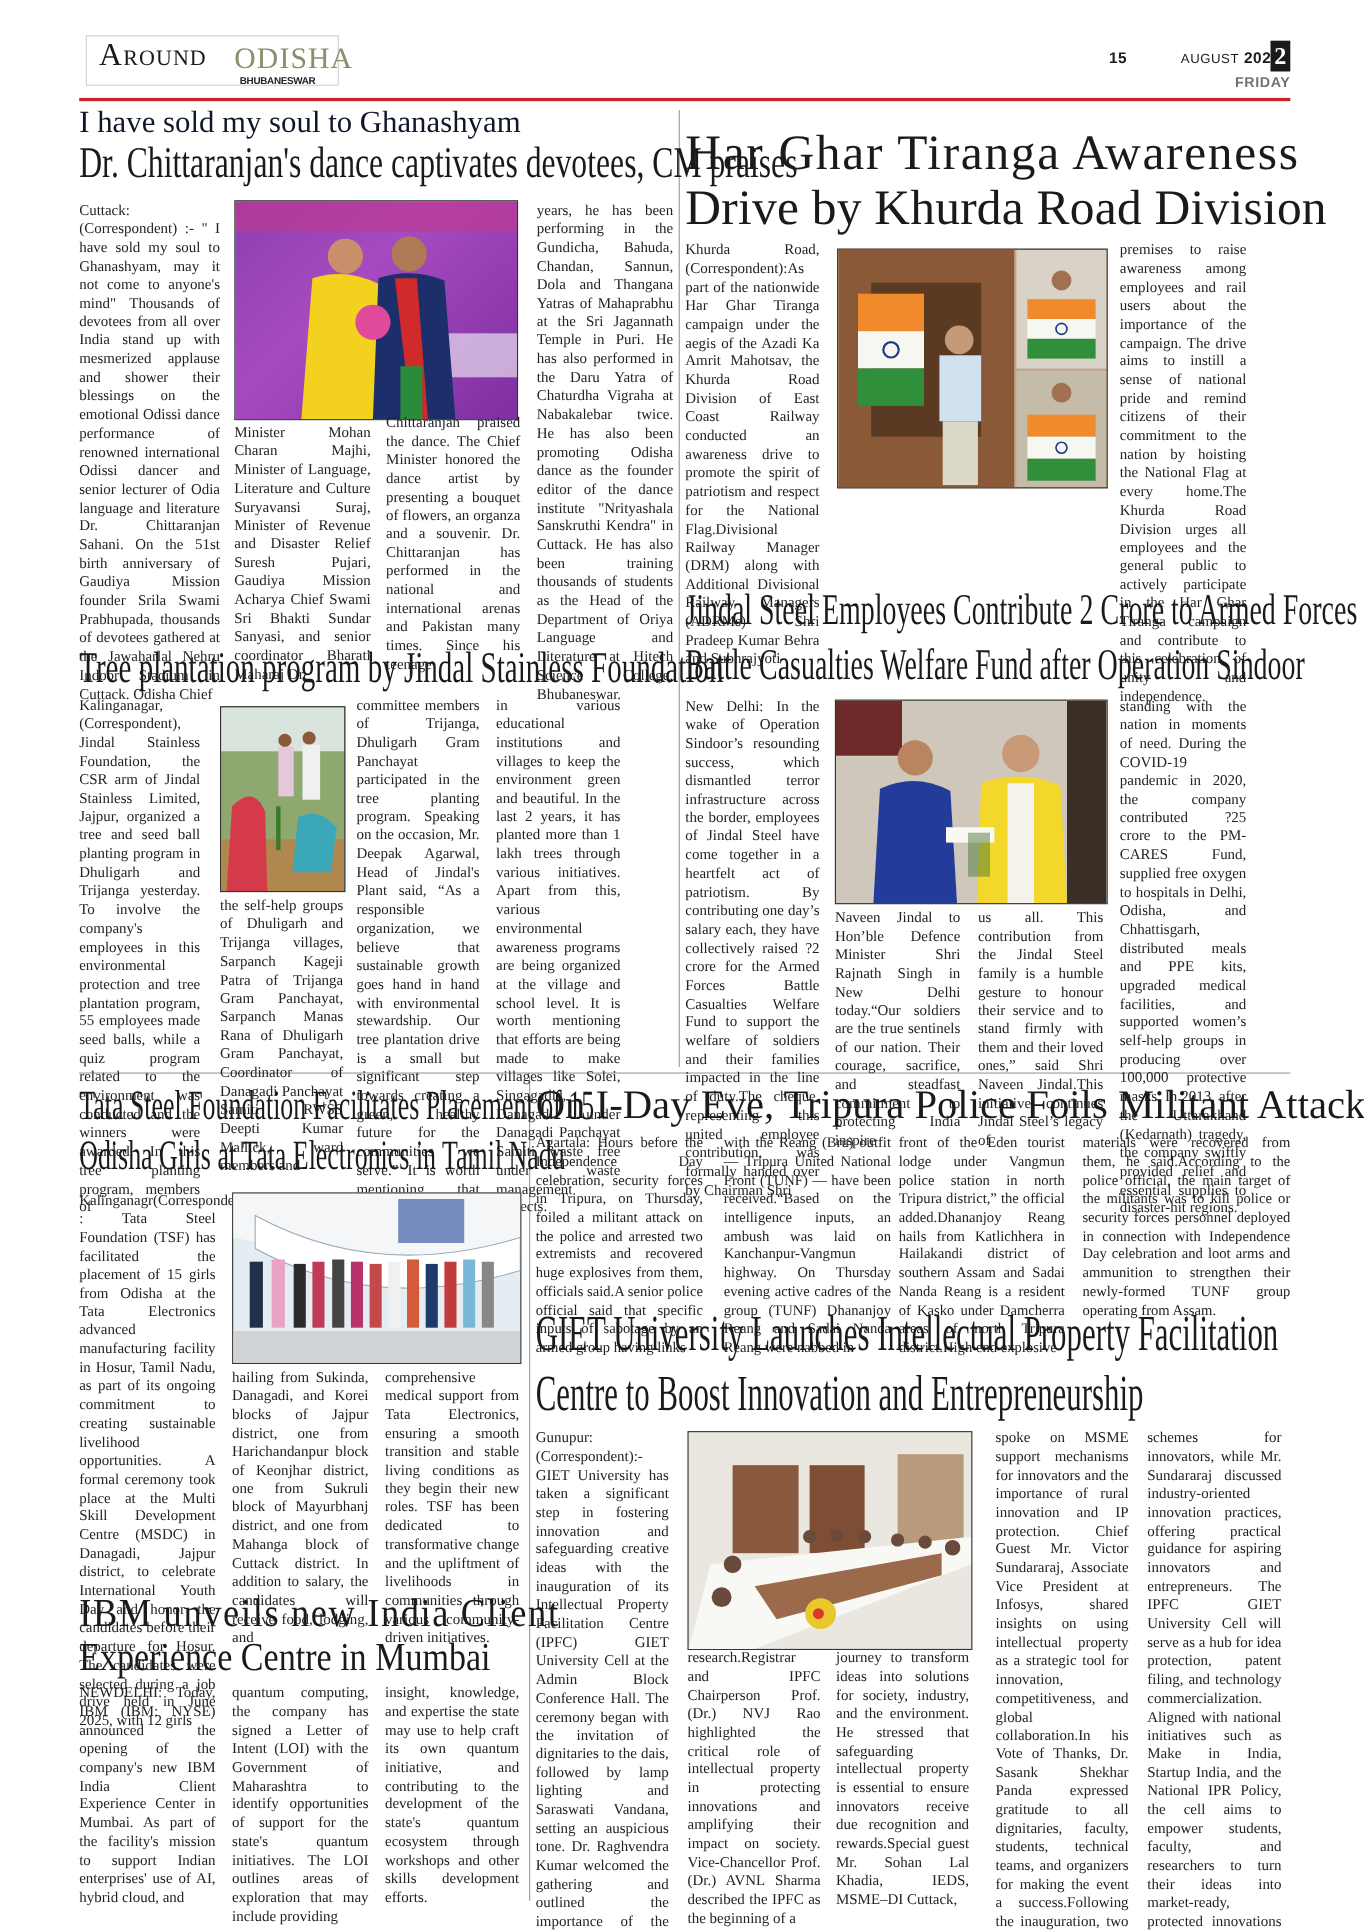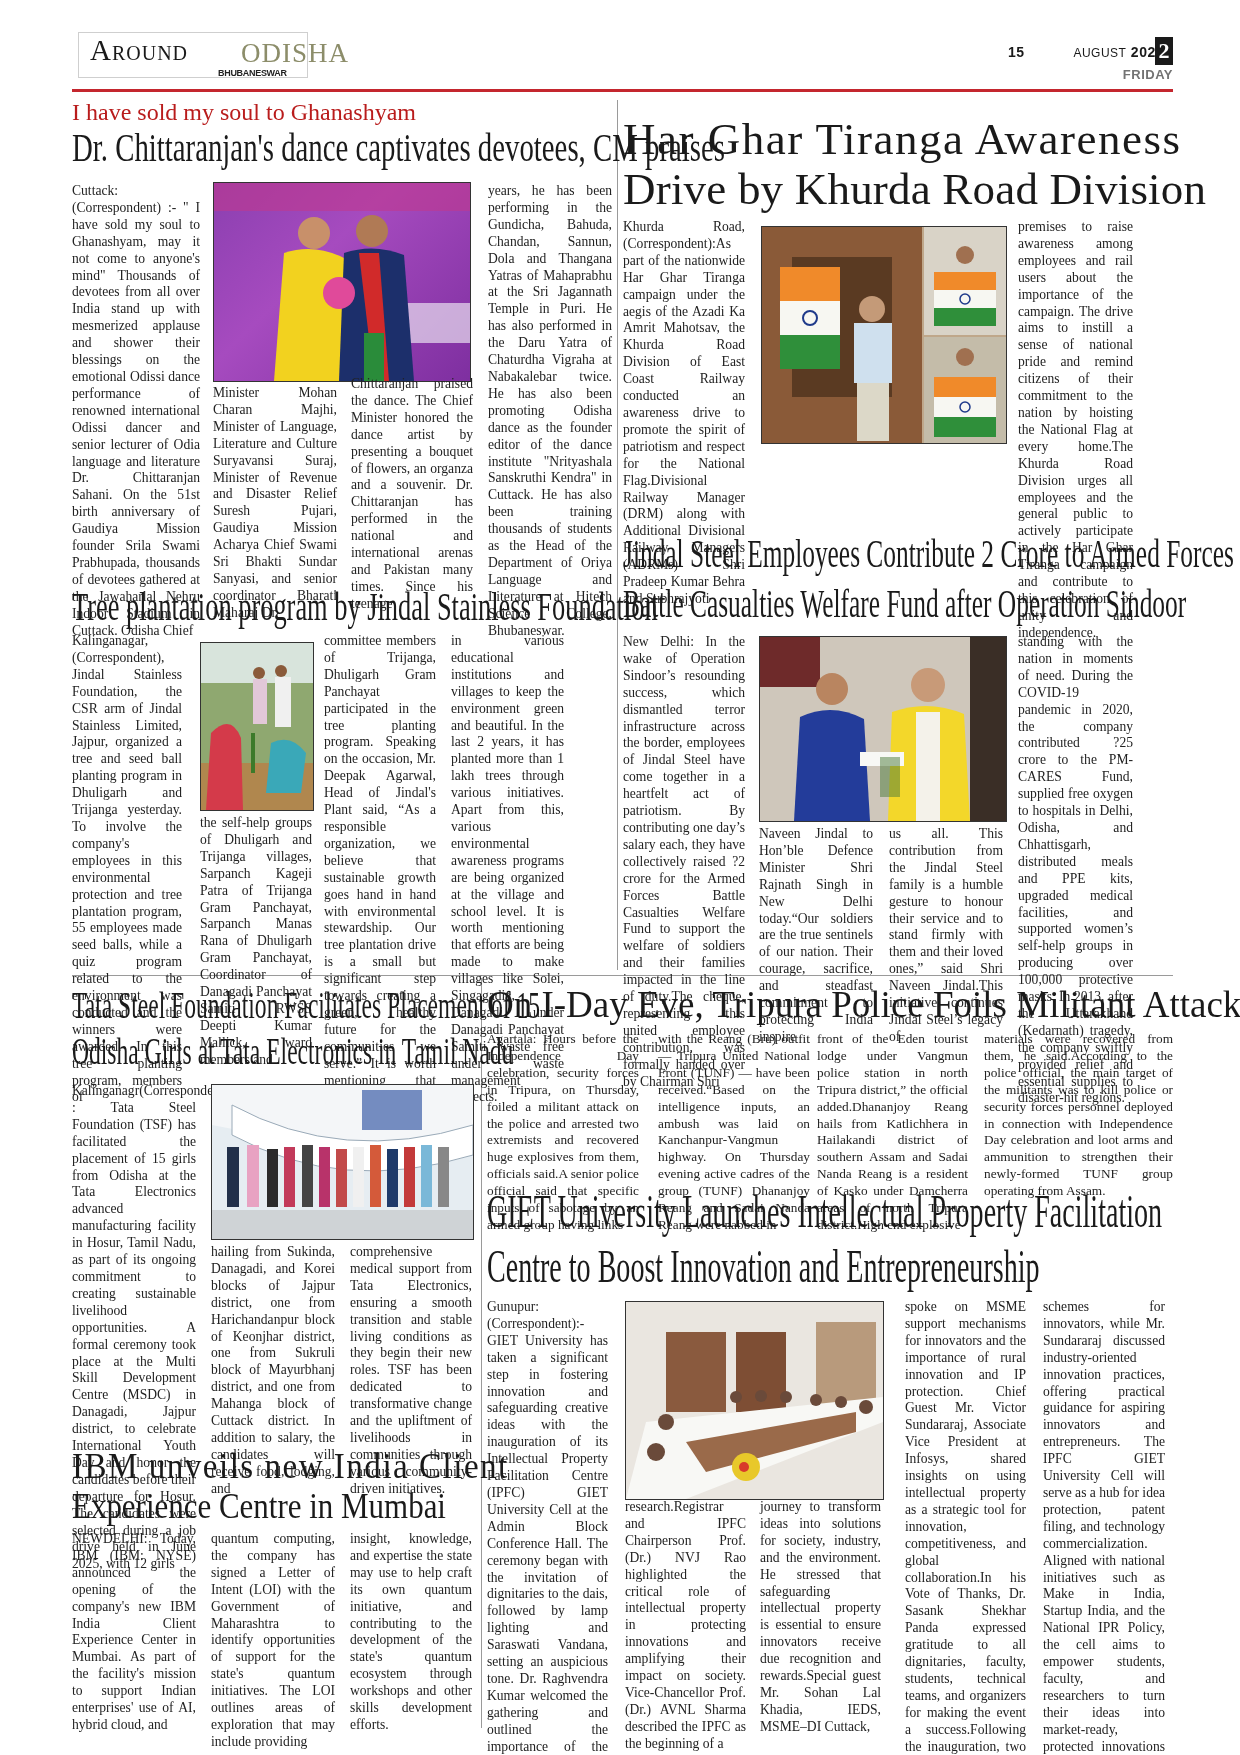--- a/index.html
+++ b/index.html
@@ -1,32 +1,32 @@
 <!DOCTYPE html>
 <html><head>
 <meta charset="utf-8">
 <style>
   html, body { margin:0; padding:0; background:#ffffff; }
   body { width:1240px; height:1755px; position:relative; overflow:hidden; font-family:"Liberation Serif", serif; color:#1e1e1e; }
   .abs { position:absolute; }
   
   .logo-box { left:78px; top:32px; width:228px; height:44px; border:1px solid #cfcfcf; background:#fff; }
   .logo-around { left:90px; top:34px; font-family:"Liberation Serif", serif; font-size:29px; letter-spacing:1px; color:#1a1a1a; font-variant:small-caps; }
-  .logo-odisha { left:213px; top:38px; font-family:"Liberation Serif", serif; font-size:27px; letter-spacing:1px; color:#8c8d6a;margin-left:28px; }
+  .logo-odisha { left:213px; top:38px; font-family:"Liberation Serif", serif; font-size:27px; letter-spacing:1px; color:#8c8d6a; }
   .logo-city { left:218px; top:68px; font-family:"Liberation Sans", sans-serif; font-size:9px; font-weight:bold; letter-spacing:-0.3px; color:#222; }
   .date { right:76px; top:44px; font-family:"Liberation Sans", sans-serif; font-size:14px; font-weight:bold; color:#1a1a1a; letter-spacing:0.5px; }
   .date .month { font-size:12px; font-weight:normal;margin-left:40px; }
   .page-no { left:1155px; top:37px; width:18px; height:28px; background:#1a1a1a; color:#fff; font-family:"Liberation Serif", serif; font-weight:bold; font-size:22px; text-align:center; line-height:28px; }
   .day { right:67px; top:67px; font-family:"Liberation Sans", sans-serif; font-size:13px; font-weight:bold; color:#737373; letter-spacing:0.5px; }
   .red-rule { left:72px; top:89px; width:1101px; height:3px; background:#c4262e; }
   
   .vrule { width:1px; background:#9a9a9a; }
   .hrule { height:1px; background:#9a9a9a; }
   
-  .kicker { font-size:24px; line-height:28px; color:#b91c1c; white-space:nowrap; }
+  .kicker { font-size:28px; line-height:28px; color:#0f172a; white-space:nowrap; }
   .hl-cond { font-family:"Liberation Serif", serif; color:#1a1a1a; white-space:nowrap; transform-origin:left top; }
   .hl-wide { font-family:"Liberation Serif", serif; color:#1a1a1a; white-space:nowrap; }
   
   .col { font-size:13.6px; line-height:16.9px; text-align:justify; color:#222; hyphens:none; }
   .photo { border:1px solid #333; overflow:hidden; }
 </style>
 </head>
 <body>
 
 <div class="abs logo-box"></div>

